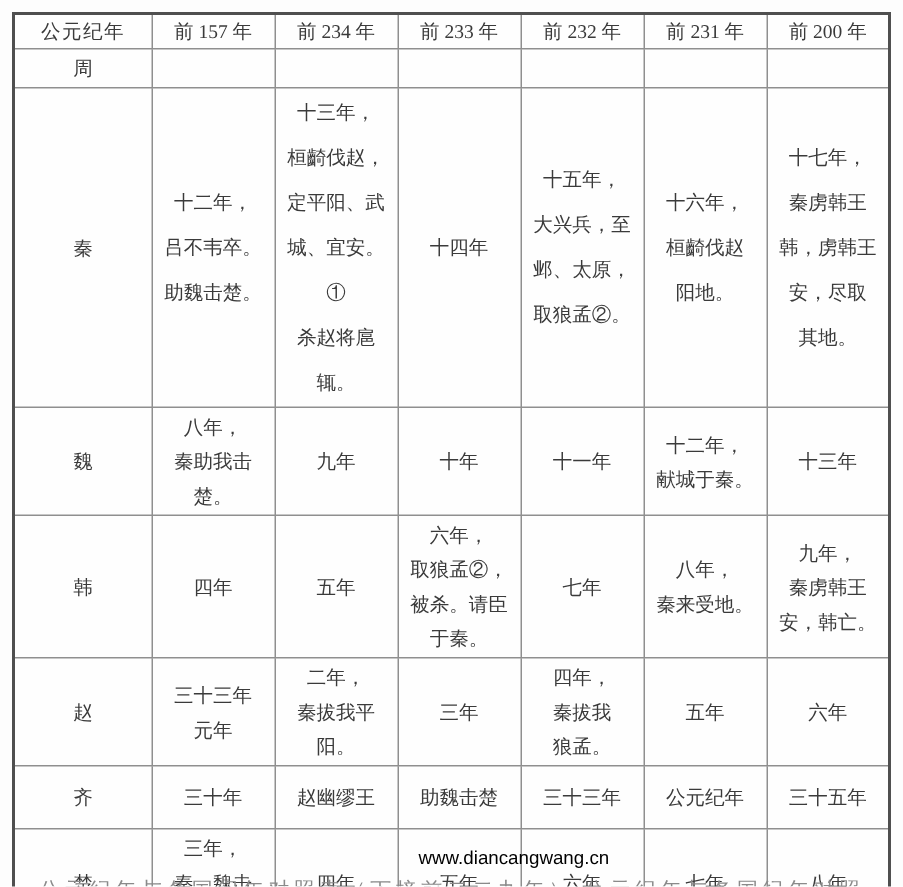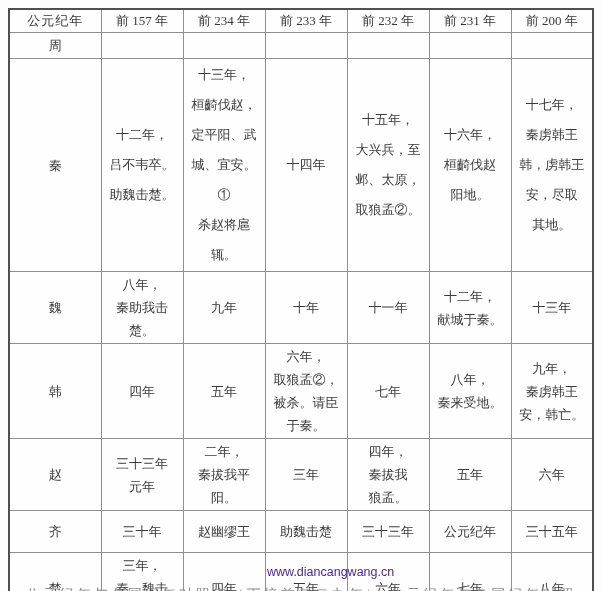--- a/index.html
+++ b/index.html
@@ -39,23 +39,23 @@
   tr.r-qin  { height: 133px; }
   tr.r-qin td { line-height: 30px; }
   tr.r-wei  { height: 48px; }
   tr.r-han  { height: 92px; }
   tr.r-zhao { height: 72px; }
   tr.r-qi   { height: 42px; }
   tr.r-chu  { height: 46px; }
   tr.r-yan  { height: 80px; }
 
   .watermark {
-    position: absolute; left: 267px; top: 565px;
+    position: absolute; left: 279px; top: 565px;
     font-family: "Liberation Sans", "DejaVu Sans", sans-serif;
-    font-size: 12.5px; color: #4c1d95;
+    font-size: 12.5px; color: #000000;
     white-space: nowrap;
   }
   .cropped-caption {
     position: absolute; left: 0; top: 586px;
     width: 602px; height: 5px;
     overflow: hidden;
     text-align: center;
     font-size: 14px; line-height: 17px;
     color: #8a8a8a; letter-spacing: 3px;
     white-space: nowrap;

